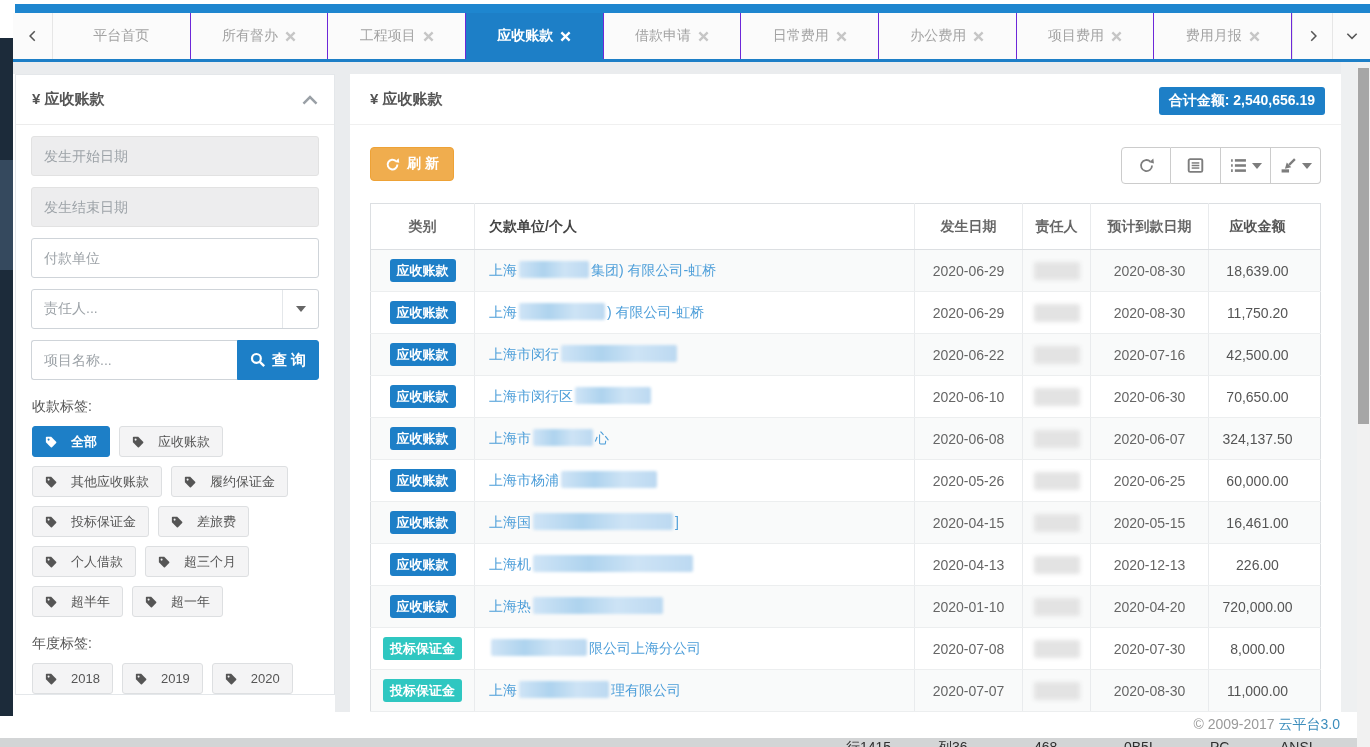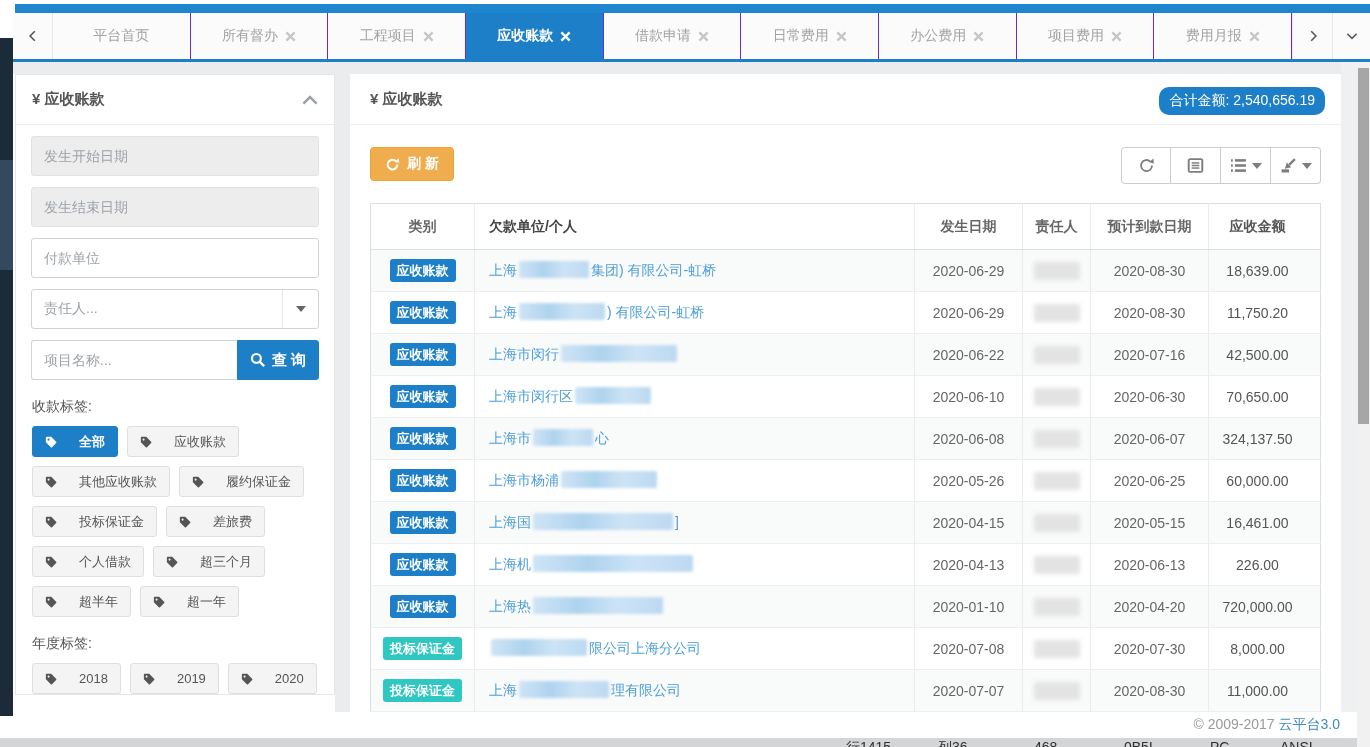--- a/index.html
+++ b/index.html
@@ -39,30 +39,30 @@
   .select{display:flex;width:288px;height:40px;margin:11px 15px 0;border:1px solid #cfd4d9;border-radius:3px;background:#fff;cursor:pointer}
   .select .ph{flex:1;display:flex;align-items:center;padding:0 12px;font-size:14px;color:#9da3a8}
   .select .caret-box{width:36px;display:flex;align-items:center;justify-content:center;border-left:1px solid #e4e7ea}
   .caret{width:0;height:0;border-left:5px solid transparent;border-right:5px solid transparent;border-top:6px solid #666}
   .search-row{display:flex;width:288px;margin:11px 15px 0;height:40px}
   .search-row .inp2{flex:1;border:1px solid #cfd4d9;border-right:none;border-radius:3px 0 0 3px;font-size:14px;padding:0 12px;color:#555;font-family:inherit}
   .search-row .inp2::placeholder{color:#9da3a8}
   .btn-search{width:86px;background:#1d7fc7;border:1px solid #1d7fc7;border-radius:0 3px 3px 0;color:#fff;font-size:15px;font-weight:bold;display:flex;align-items:center;justify-content:center;gap:6px;cursor:pointer}
   .section-label{margin:18px 16px 0;font-size:14px;font-weight:normal;color:#555}
   .tags{display:flex;flex-wrap:wrap;gap:9px;margin:10px 16px 0}
-  .tag{display:inline-flex;align-items:center;gap:22px;height:31px;padding:0 12px;background:#f4f4f5;border:1px solid #dddfe1;border-radius:3px;font-size:13px;color:#555;cursor:pointer}
+  .tag{display:inline-flex;align-items:center;gap:14px;height:31px;padding:0 12px;background:#f4f4f5;border:1px solid #dddfe1;border-radius:3px;font-size:13px;color:#555;cursor:pointer}
   .tag.active{background:#1d7fc7;border-color:#1d7fc7;color:#fff;font-weight:bold}
   .tag svg{flex:none}
   .tag .hole{fill:#f4f4f5}
   .tag.active .hole{fill:#1d7fc7}
 
   
   .main{position:absolute;left:350px;top:74px;width:991px;height:637px;background:#fff}
   .main-head{height:51px;display:flex;align-items:center;padding:0 20px;border-bottom:1px solid #f0f0f0;font-size:15px;font-weight:bold;color:#555}
-  .total-badge{position:absolute;right:16px;top:13px;background:#1d7fc7;color:#fff;border-radius:10px;padding:5px 10px;font-size:14px;font-weight:normal}
+  .total-badge{position:absolute;right:16px;top:13px;background:#1d7fc7;color:#fff;border-radius:3px;padding:5px 10px;font-size:14px;font-weight:bold}
   .toolbar{display:flex;justify-content:space-between;align-items:flex-start;padding:22px 20px 0}
   .btn-refresh{height:34px;padding:0 14px;background:#f0ad4e;border:1px solid #eea236;border-radius:4px;color:#fff;font-size:14px;font-weight:bold;display:inline-flex;align-items:center;gap:7px;cursor:pointer}
   .btn-group{display:flex}
   .tbtn{width:50px;height:37px;background:#fff;border:1px solid #ccc;border-left:none;display:flex;align-items:center;justify-content:center;gap:5px;color:#7d7d7d;cursor:pointer}
   .tbtn:first-child{border-left:1px solid #ccc;border-radius:4px 0 0 4px}
   .tbtn:last-child{border-radius:0 4px 4px 0}
 
   .table-wrap{margin:19px 20px 0}
   table{width:100%;border-collapse:collapse;font-size:14px;border:1px solid #dcdfe2;table-layout:fixed}
   th{height:46px;font-weight:bold;color:#444;border-right:1px solid #e9ebed;border-bottom:1px solid #dcdfe2;background:#fff}
@@ -430,21 +430,21 @@
           <td class="c-date">2020-04-15</td>
           <td class="c-owner"><span class="czg"></span></td>
           <td class="c-date">2020-05-15</td>
           <td class="c-amt">16,461.00</td>
         </tr>
         <tr>
           <td class="c-cat"><span class="badge b-blue">应收账款</span></td>
           <td class="c-name"><a class="name"><span>上海机</span><span class="cz" style="width:160px"></span><span></span></a></td>
           <td class="c-date">2020-04-13</td>
           <td class="c-owner"><span class="czg"></span></td>
-          <td class="c-date">2020-06-13</td>
+          <td class="c-date">2020-12-13</td>
           <td class="c-amt">226.00</td>
         </tr>
         <tr>
           <td class="c-cat"><span class="badge b-blue">应收账款</span></td>
           <td class="c-name"><a class="name"><span>上海热</span><span class="cz" style="width:130px"></span><span></span></a></td>
           <td class="c-date">2020-01-10</td>
           <td class="c-owner"><span class="czg"></span></td>
           <td class="c-date">2020-04-20</td>
           <td class="c-amt">720,000.00</td>
         </tr>

